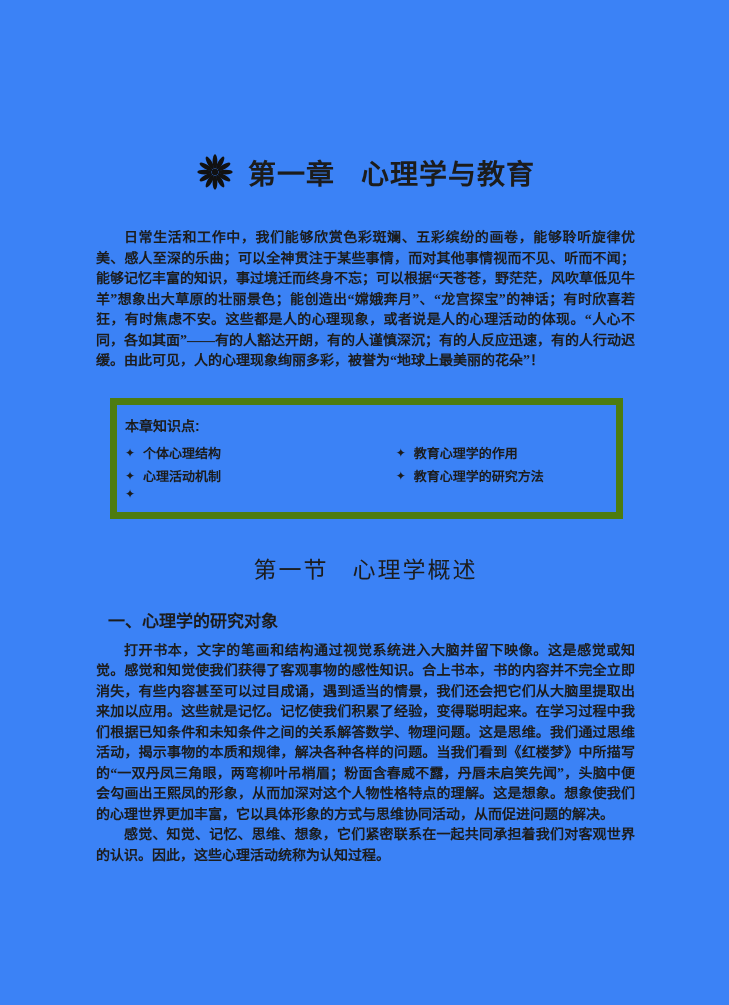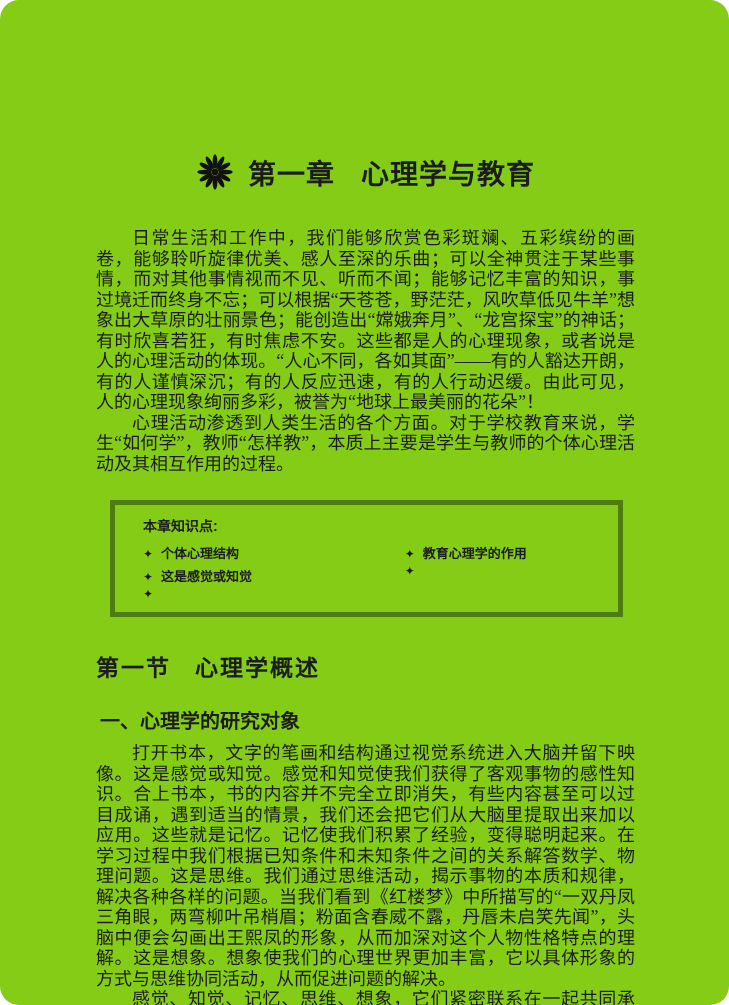--- a/index.html
+++ b/index.html
@@ -2,26 +2,25 @@
 <html lang="zh-CN"><head>
 <meta charset="utf-8">
 <style>
   * { margin: 0; padding: 0; box-sizing: border-box; }
   html, body { background: #ffffff; }
   .page {
     position: relative;
     width: 729px;
     height: 1005px;
     margin: 0 auto;
-    background: #84cc16;
+    background: #3b82f6;
     overflow: hidden;
     padding: 152px 94px 0 96px;
     color: #1c1c1c;
     font-family: "Liberation Serif", "DejaVu Serif", serif;
-    border-radius: 19px;
   }
 
   
   .chapter-heading {
     display: flex;
     align-items: center;
     justify-content: center;
     gap: 14px;
     margin-bottom: 36px;
   }
@@ -30,31 +29,32 @@
     font-family: "Liberation Sans", "DejaVu Sans", sans-serif;
     font-weight: bold;
     font-size: 28px;
     letter-spacing: 1px;
     white-space: nowrap;
   }
   .chapter-title .num { margin-right: 26px; }
 
   
   .body-text {
-    font-size: 18px;
+    font-size: 14px;
     line-height: 20.5px;
     text-align: justify;
     text-indent: 2em;
+    font-weight: bold;
   }
 
   
   .knowledge-box {
-    border: 5px solid #4d7c0f;
+    border: 7px solid #4d7c0f;
     margin: 26px 12px 0 14px;
-    padding: 10px 16px 12px 28px;
+    padding: 10px 16px 12px 8px;
     font-family: "Liberation Sans", "DejaVu Sans", sans-serif;
   }
   .kb-title {
     font-weight: bold;
     font-size: 14px;
     margin-bottom: 7px;
   }
   .kb-cols { display: flex; }
   .kb-col { list-style: none; }
   .kb-col.left  { width: 57%; }
@@ -69,36 +69,36 @@
   }
   .star {
     font-family: "DejaVu Sans", sans-serif;
     font-size: 12px;
     margin-right: 8px;
     line-height: 1;
   }
 
   
   .section-title {
-    text-align: left;
+    text-align: center;
     font-family: "Liberation Serif", "DejaVu Serif", serif;
-    font-weight: bold;
+    font-weight: normal;
     font-size: 23px;
     letter-spacing: 2px;
     margin: 32px 0 22px 0;
     white-space: nowrap;
   }
   .section-title .num { margin-right: 24px; }
 
   
   .sub-heading {
     font-family: "Liberation Sans", "DejaVu Sans", sans-serif;
-    font-size: 20px;
+    font-size: 17px;
     font-weight: bold;
-    margin: 0 0 9px 4px;
+    margin: 0 0 9px 12px;
   }
 </style>
 </head>
 <body>
 
 <div class="page">
 
   <div class="chapter-heading">
     <span class="flower">
       <svg viewBox="0 0 40 40" width="38" height="38">
@@ -116,45 +116,45 @@
           <ellipse cx="20" cy="9" rx="2.5" ry="7.6" transform="rotate(270 20 20)"></ellipse>
           <ellipse cx="20" cy="9" rx="2.5" ry="7.6" transform="rotate(300 20 20)"></ellipse>
           <ellipse cx="20" cy="9" rx="2.5" ry="7.6" transform="rotate(330 20 20)"></ellipse>
         </g>
       </svg>
     </span>
     <h1 class="chapter-title"><span class="num">第一章</span><span>心理学与教育</span></h1>
   </div>
 
   <p class="body-text">日常生活和工作中，我们能够欣赏色彩斑斓、五彩缤纷的画卷，能够聆听旋律优美、感人至深的乐曲；可以全神贯注于某些事情，而对其他事情视而不见、听而不闻；能够记忆丰富的知识，事过境迁而终身不忘；可以根据“天苍苍，野茫茫，风吹草低见牛羊”想象出大草原的壮丽景色；能创造出“嫦娥奔月”、“龙宫探宝”的神话；有时欣喜若狂，有时焦虑不安。这些都是人的心理现象，或者说是人的心理活动的体现。“人心不同，各如其面”——有的人豁达开朗，有的人谨慎深沉；有的人反应迅速，有的人行动迟缓。由此可见，人的心理现象绚丽多彩，被誉为“地球上最美丽的花朵”！</p>
-  <p class="body-text">心理活动渗透到人类生活的各个方面。对于学校教育来说，学生“如何学”，教师“怎样教”，本质上主要是学生与教师的个体心理活动及其相互作用的过程。</p>
 
   <div class="knowledge-box">
     <div class="kb-title">本章知识点:</div>
     <div class="kb-cols">
       <ul class="kb-col left">
         <li>
             <span class="star">✦</span>
             <span>个体心理结构</span>
           </li>
         <li>
             <span class="star">✦</span>
-            <span>这是感觉或知觉</span>
+            <span>心理活动机制</span>
           </li>
         <li>
             <span class="star">✦</span>
           </li>
       </ul>
       <ul class="kb-col right">
         <li>
             <span class="star">✦</span>
             <span>教育心理学的作用</span>
           </li>
         <li>
             <span class="star">✦</span>
+            <span>教育心理学的研究方法</span>
           </li>
       </ul>
     </div>
   </div>
 
   <h2 class="section-title"><span class="num">第一节</span><span>心理学概述</span></h2>
 
   <h3 class="sub-heading">一、心理学的研究对象</h3>
 
   <p class="body-text">打开书本，文字的笔画和结构通过视觉系统进入大脑并留下映像。这是感觉或知觉。感觉和知觉使我们获得了客观事物的感性知识。合上书本，书的内容并不完全立即消失，有些内容甚至可以过目成诵，遇到适当的情景，我们还会把它们从大脑里提取出来加以应用。这些就是记忆。记忆使我们积累了经验，变得聪明起来。在学习过程中我们根据已知条件和未知条件之间的关系解答数学、物理问题。这是思维。我们通过思维活动，揭示事物的本质和规律，解决各种各样的问题。当我们看到《红楼梦》中所描写的“一双丹凤三角眼，两弯柳叶吊梢眉；粉面含春威不露，丹唇未启笑先闻”，头脑中便会勾画出王熙凤的形象，从而加深对这个人物性格特点的理解。这是想象。想象使我们的心理世界更加丰富，它以具体形象的方式与思维协同活动，从而促进问题的解决。</p>

